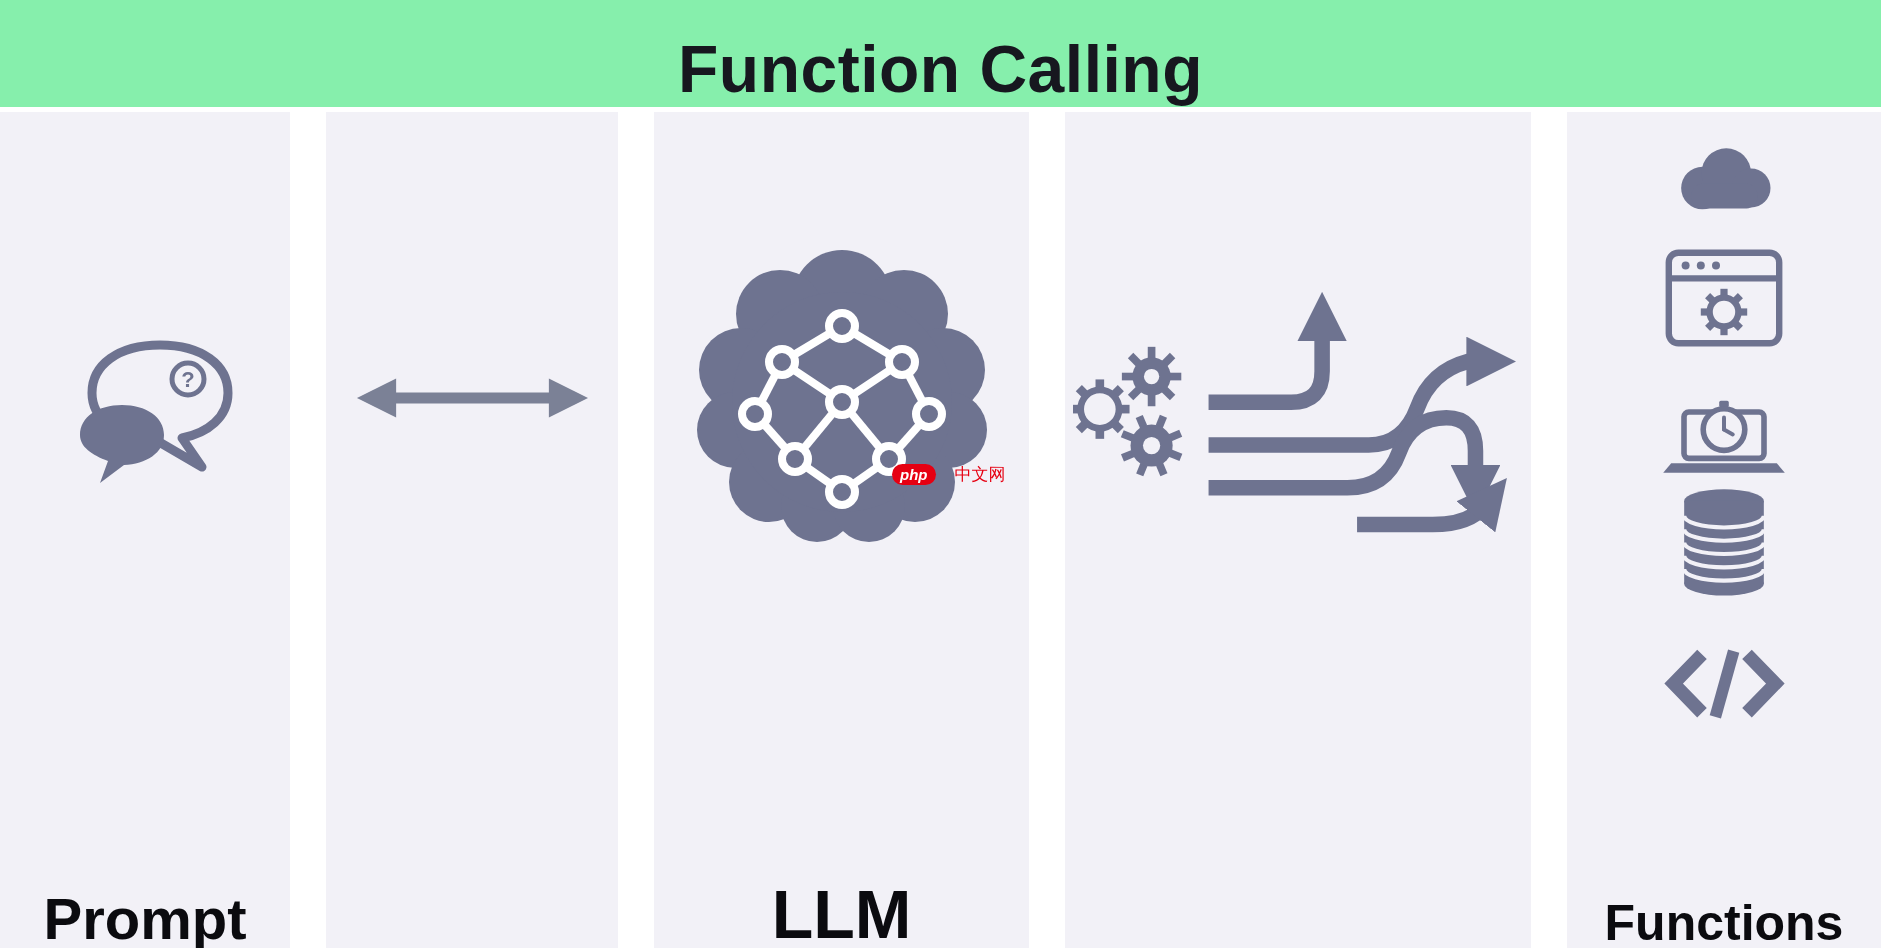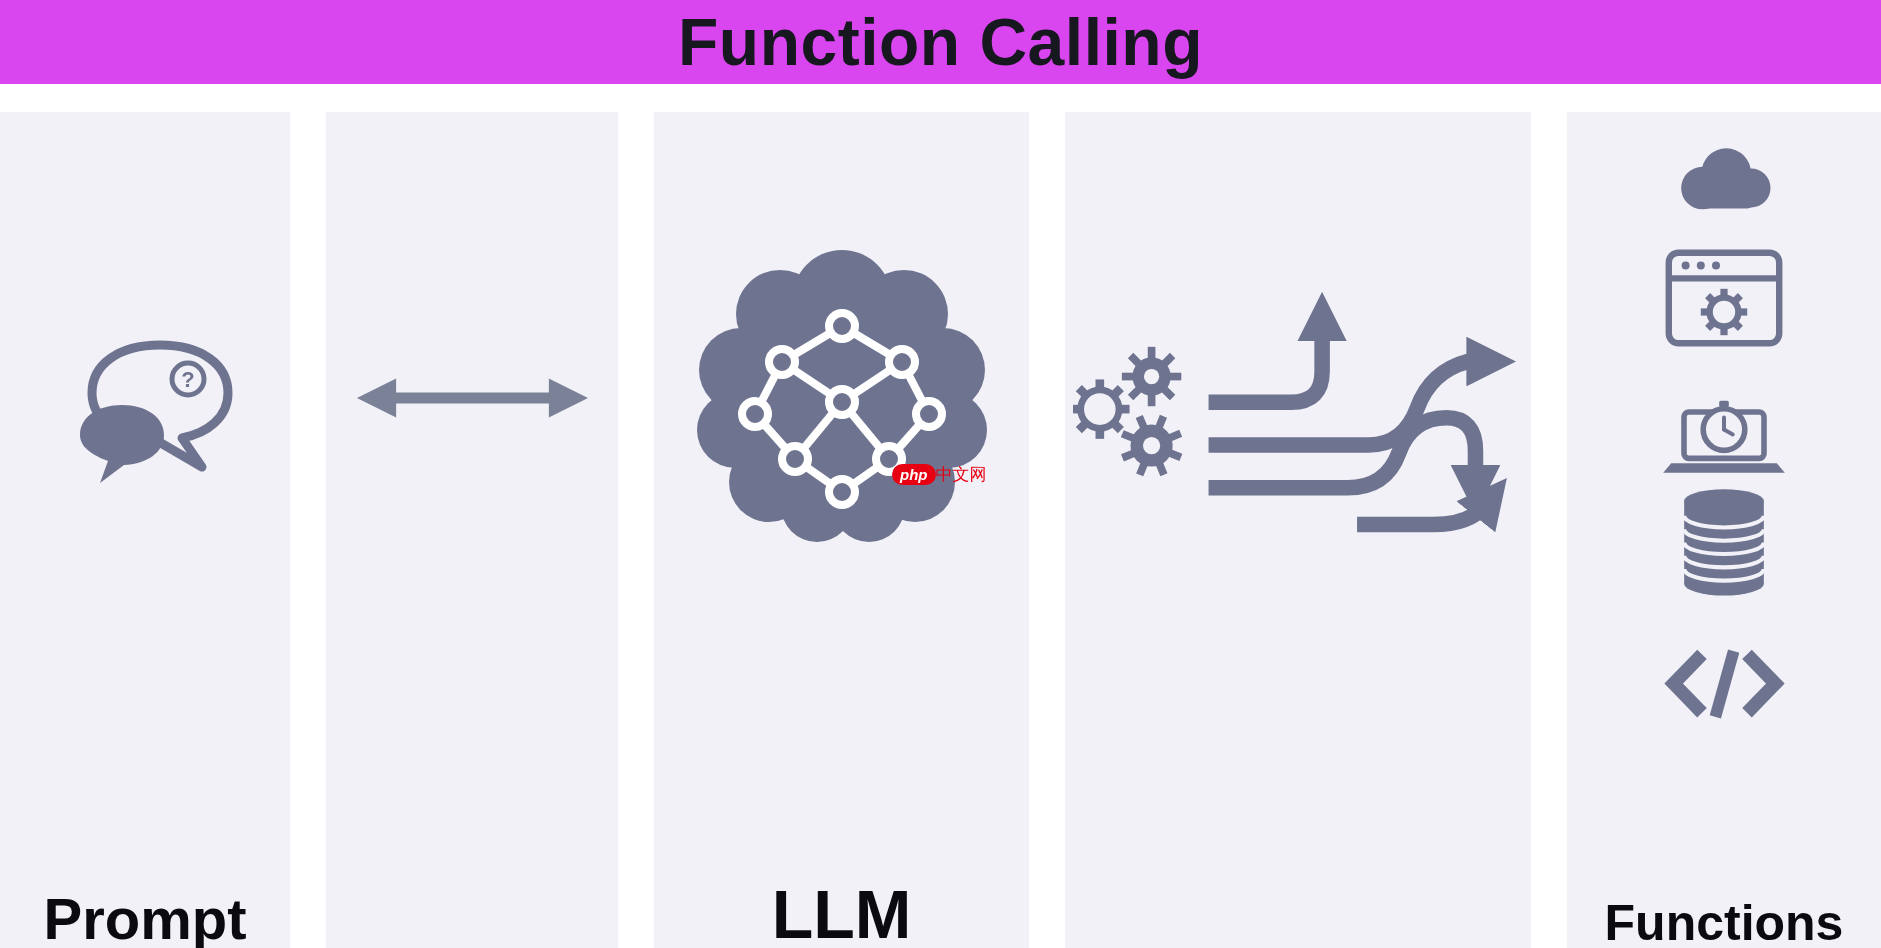--- a/index.html
+++ b/index.html
@@ -2,22 +2,22 @@
 <html><head>
 <meta charset="utf-8">
 <style>
   html,body{margin:0;padding:0;}
   body{
     width:1881px;height:948px;position:relative;overflow:hidden;
     background:#ffffff;
     font-family:"Liberation Sans", sans-serif;
   }
   .header{
-    position:absolute;top:0;left:0;width:1881px;height:84px;
-    background:#d946ef;display:flex;align-items:center;justify-content:center;
+    position:absolute;top:0;left:0;width:1881px;height:107px;
+    background:#86efac;display:flex;align-items:flex-end;justify-content:center;
   }
   .title{
     margin:0;font-size:66px;font-weight:700;color:#17171f;letter-spacing:.5px;
   }
   .diagram{
     position:absolute;top:112px;left:0;right:0;bottom:0;
     display:flex;gap:36px;
   }
   .panel{
     background:#f2f1f7;display:flex;flex-direction:column;align-items:center;
@@ -42,21 +42,21 @@
     margin-top:150px;display:flex;align-items:center;gap:6px;
   }
   .fn-icon{display:block;}
   .fn-cloud{margin-top:26px;}
   .fn-browser{margin-top:32px;}
   .fn-laptop{margin-top:40px;}
   .fn-db{margin-top:6px;}
   .fn-code{margin-top:46px;}
   .watermark{
     position:absolute;left:238px;top:352px;
-    display:flex;align-items:center;gap:0;z-index:5;
+    display:flex;align-items:center;gap:19px;z-index:5;
   }
   .wm-badge{
     background:#e60012;color:#ffffff;font-style:italic;font-weight:700;
     font-size:15px;line-height:1;padding:3px 8px;border-radius:11px;
   }
   .wm-text{
     color:#e60012;font-weight:400;font-size:17px;line-height:1;
   }
 </style>
 </head>

